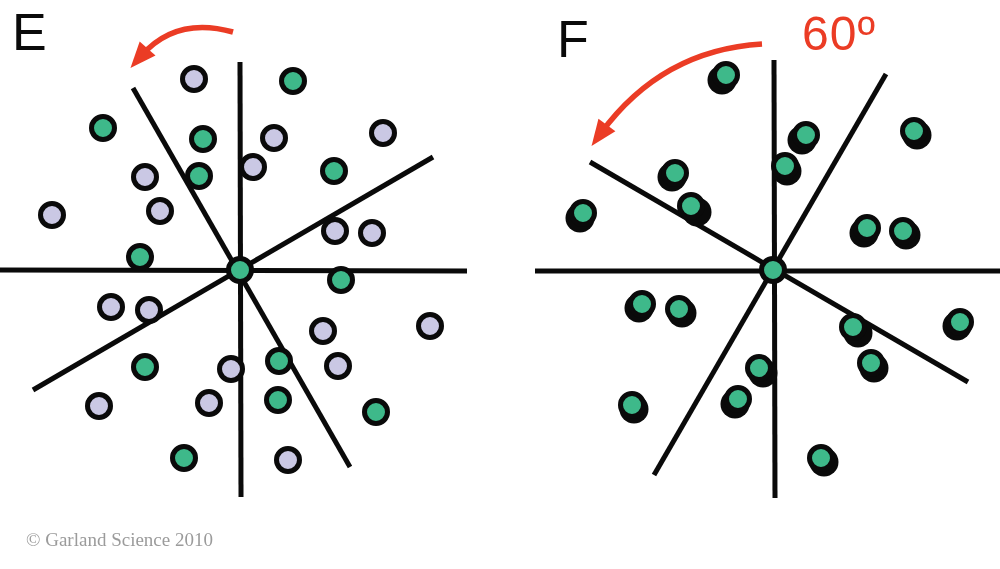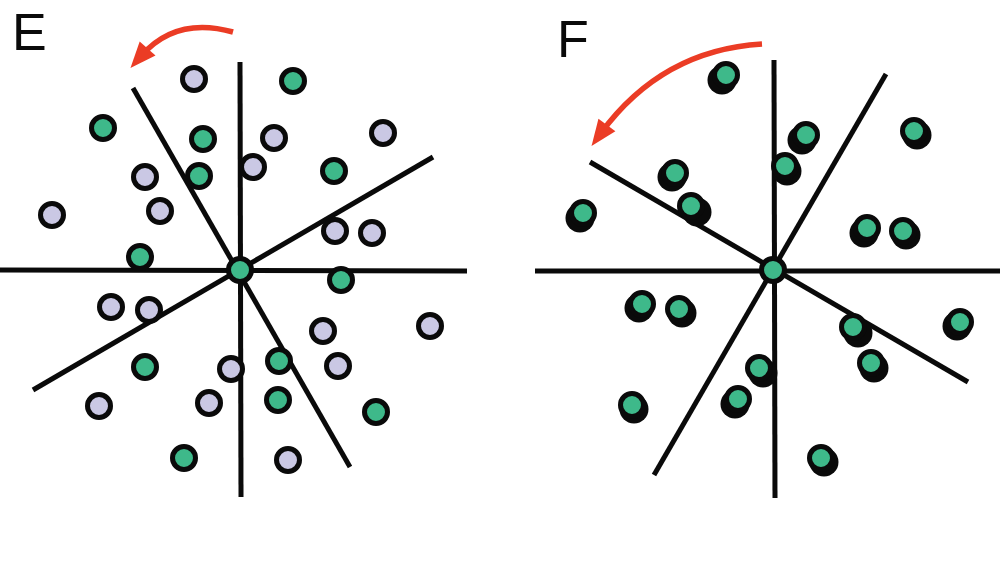--- a/index.html
+++ b/index.html
@@ -98,14 +98,16 @@
       <circle cx="960" cy="322" r="11.5" fill="#3eb98a" stroke="#0a0a0a" stroke-width="5"></circle>
       <circle cx="824" cy="462" r="14.5" fill="#0a0a0a"></circle>
       <circle cx="821" cy="458" r="11.5" fill="#3eb98a" stroke="#0a0a0a" stroke-width="5"></circle>
       <circle cx="773" cy="270" r="11.5" fill="#3eb98a" stroke="#0a0a0a" stroke-width="5"></circle>
     </svg>
 
   <div class="panel-label" id="label-e">E</div>
 
   <div class="panel-label" id="label-f">F</div>
 
+  <div class="rotation-label">60º</div>
 
+  <div class="copyright">© Garland Science 2010</div>
 </div>
 
 </body></html>

